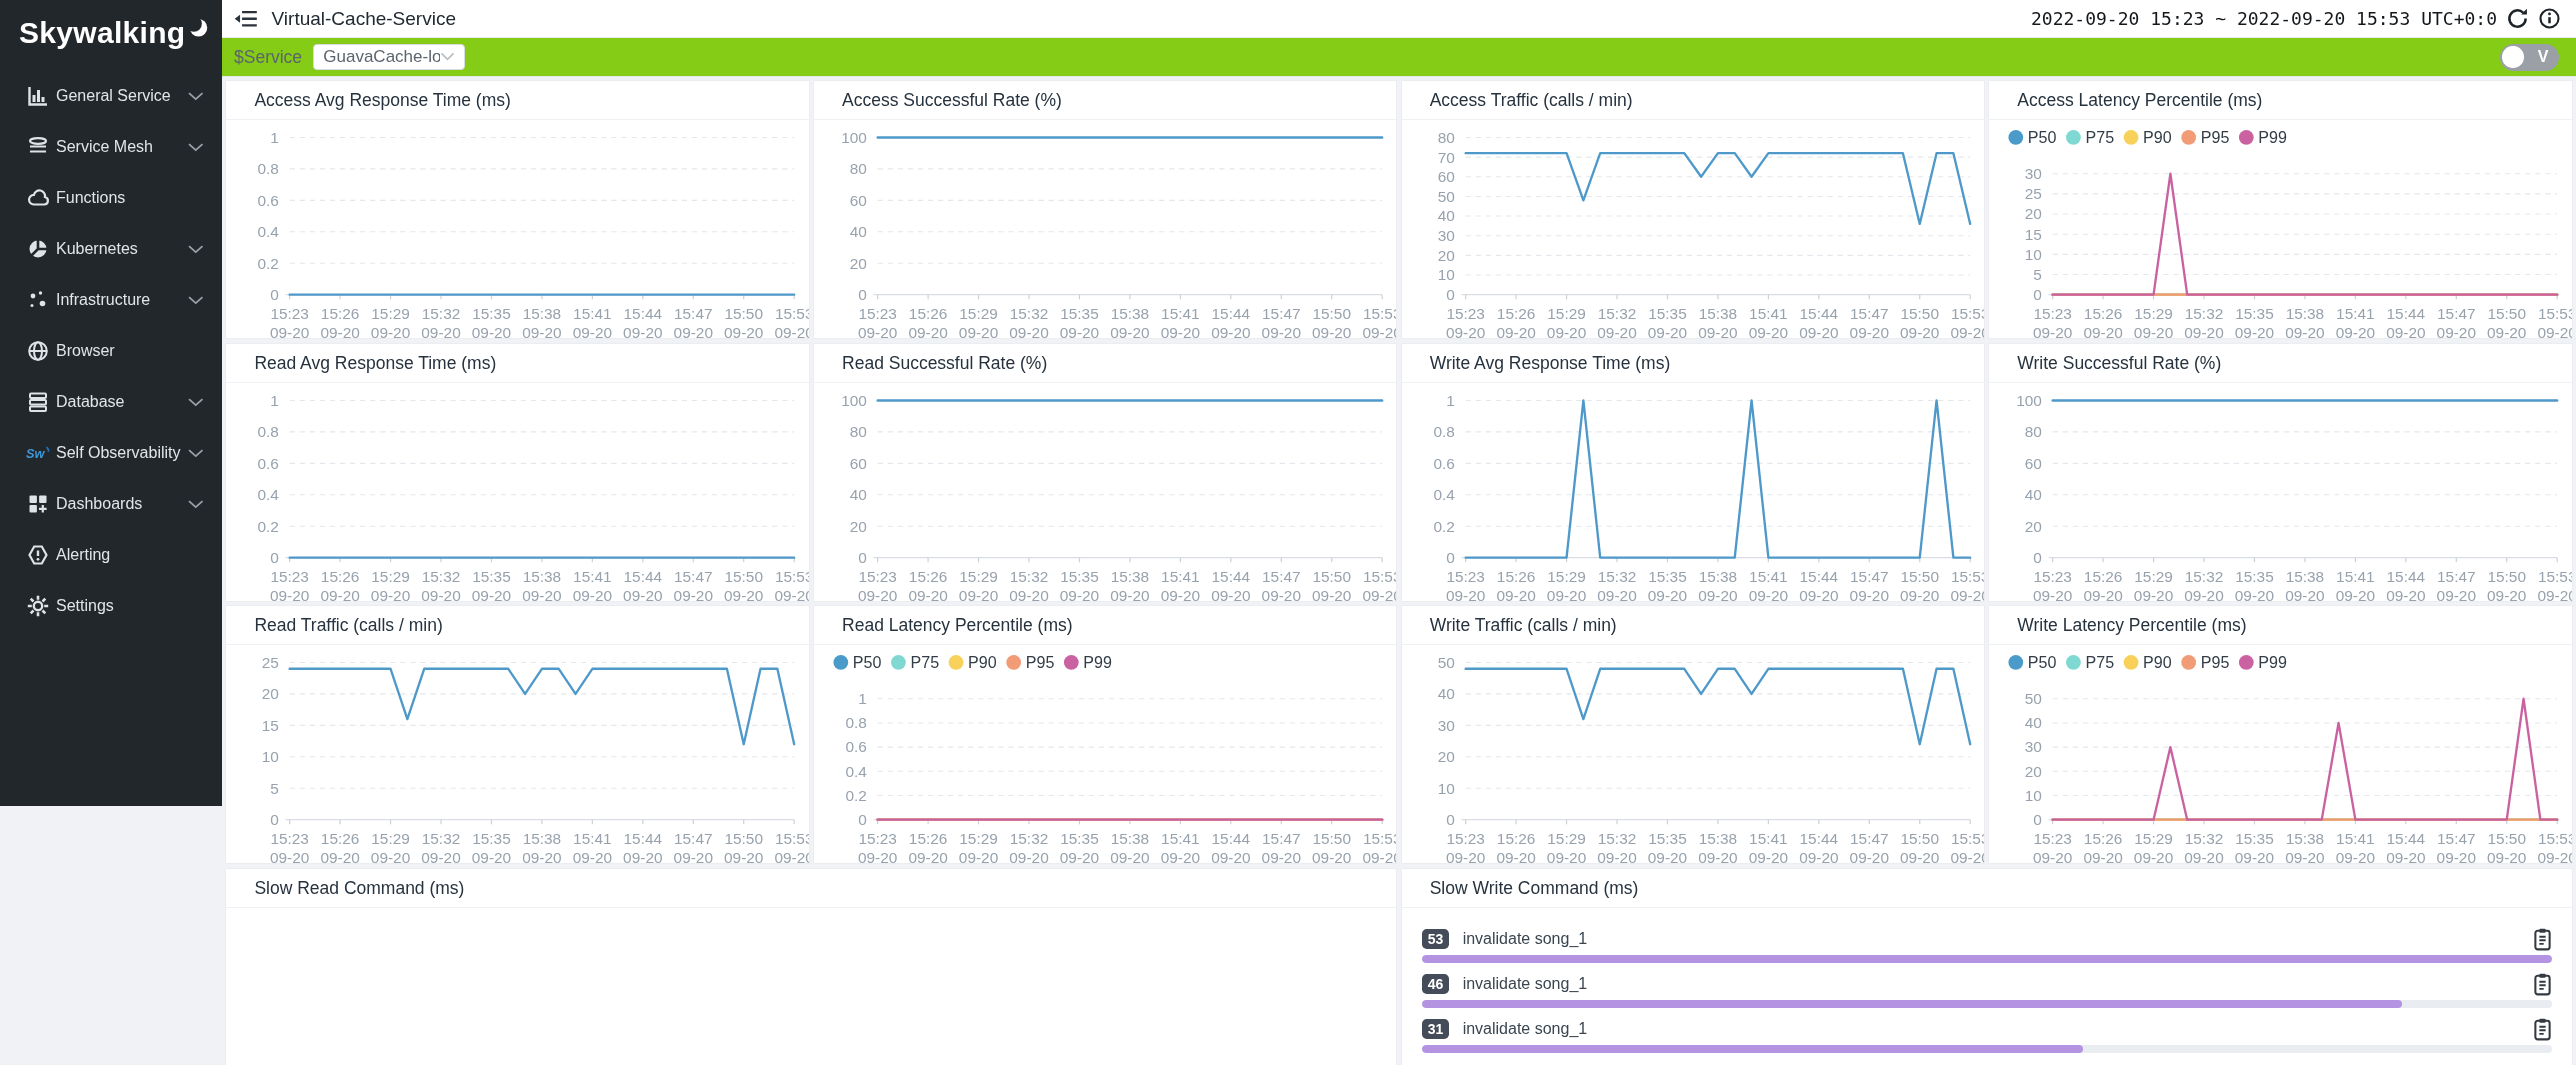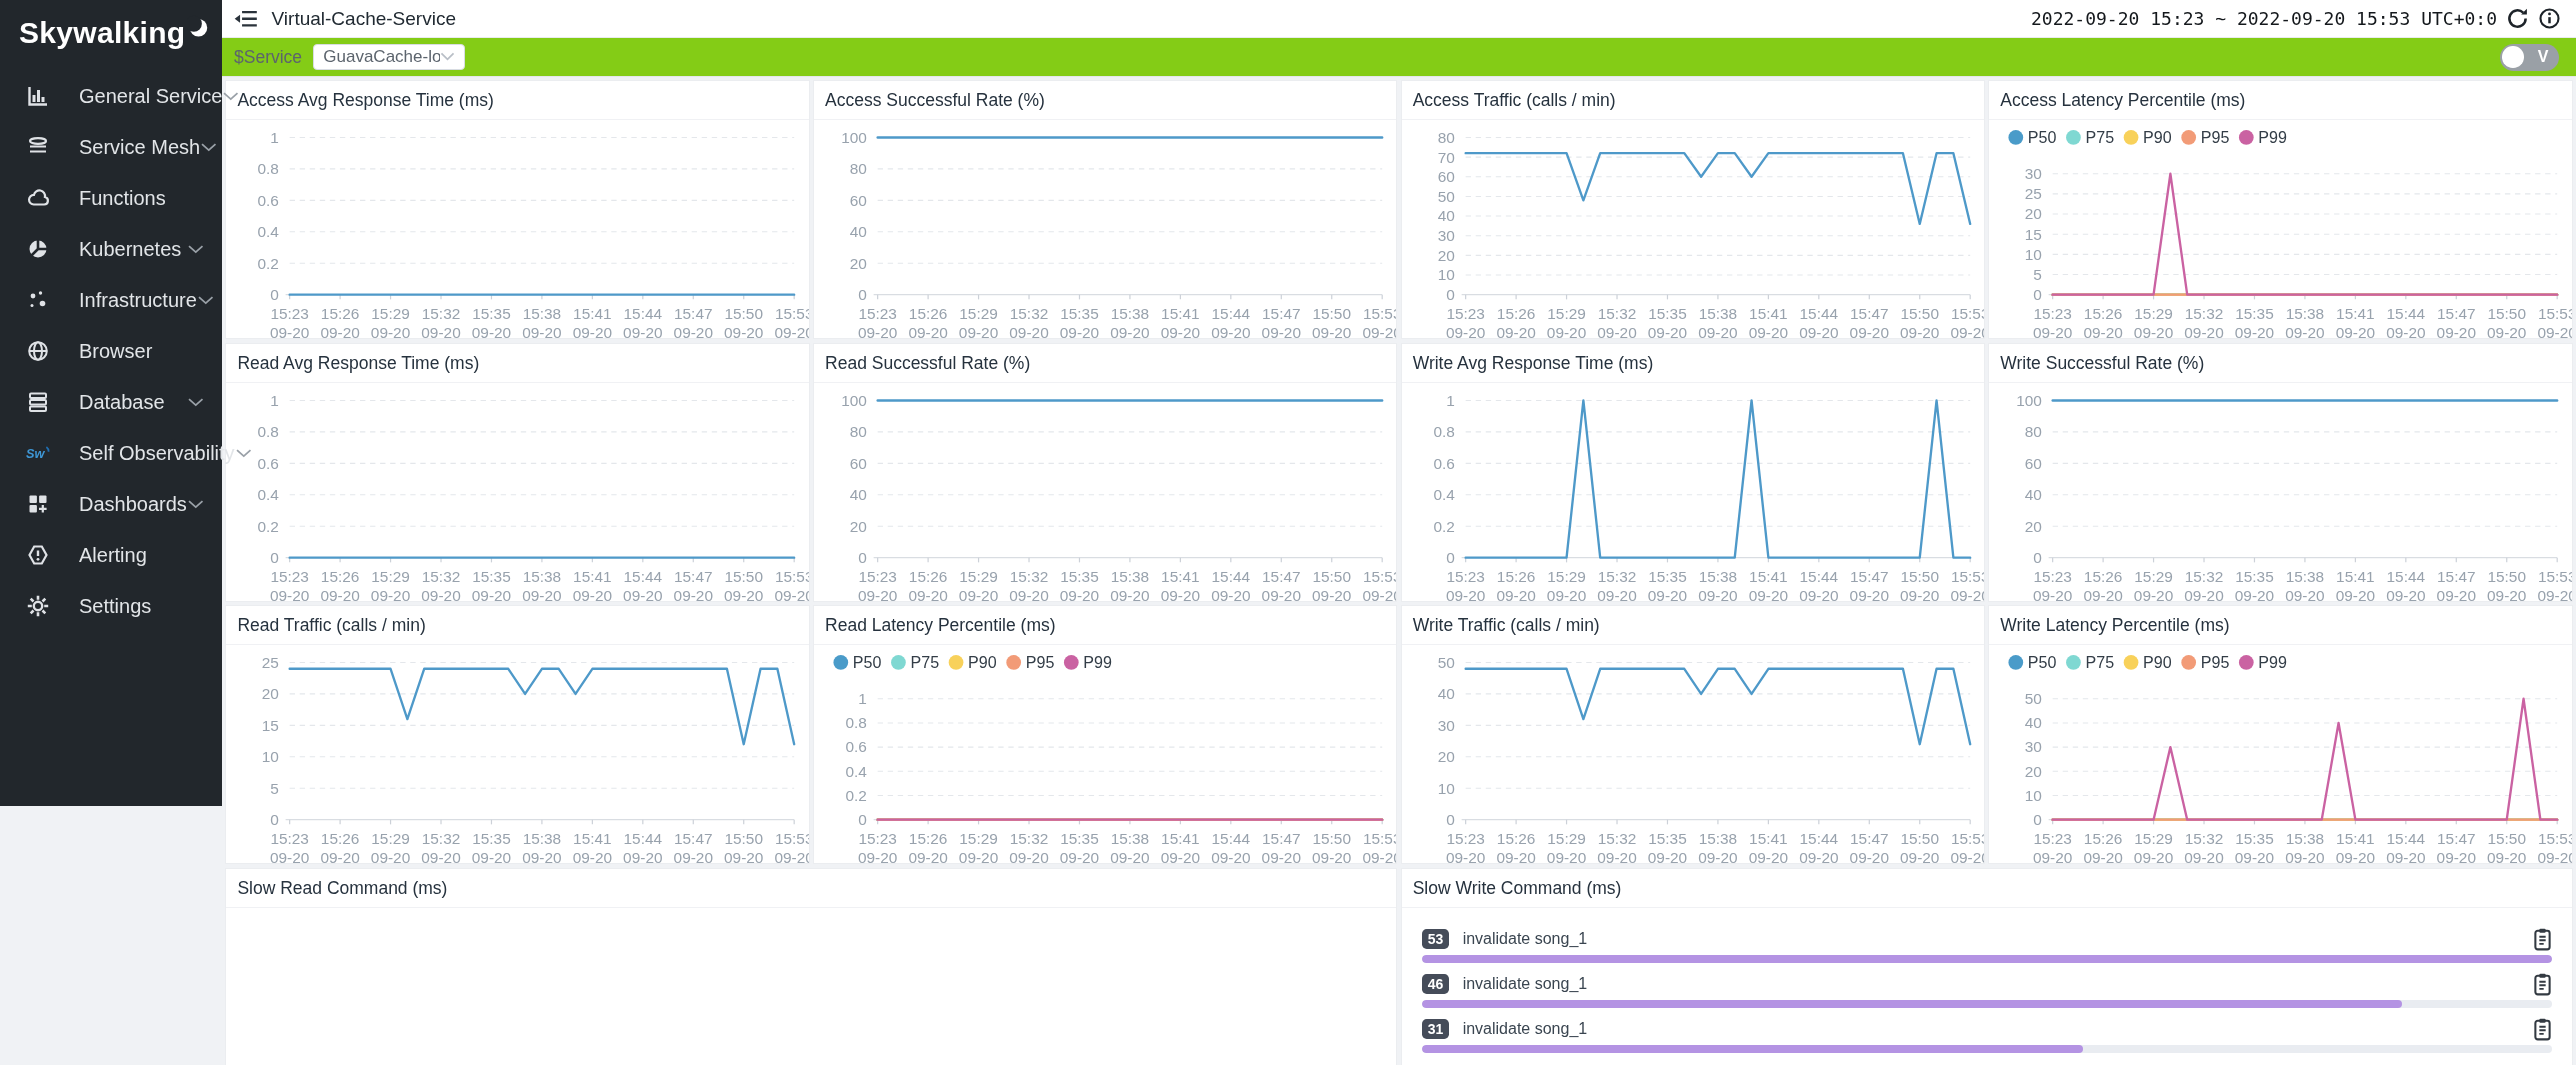--- a/index.html
+++ b/index.html
@@ -5,41 +5,41 @@
   html,body{margin:0;padding:0}
   body{width:2576px;height:1066px;overflow:hidden;background:#f0f2f5;font-family:"Liberation Sans",sans-serif;position:relative}
   
   .sidebar{position:absolute;left:0;top:0;width:222px;height:806px;background:#22272c;z-index:5}
   .logo{display:flex;align-items:flex-start;padding:16px 0 0 19px;height:48px}
   .logo-text{font-size:30px;font-weight:bold;color:#fff;letter-spacing:0.3px}
   .logo-moon{margin:-1.3px 0 0 1.3px}
   .menu{margin-top:6.7px}
   .menu-item{display:flex;align-items:center;height:51px;padding:0 17.5px 0 25.5px;cursor:pointer}
   .menu-icon{width:25.5px;height:25.5px;flex:none;display:flex;align-items:center;justify-content:center}
-  .menu-label{margin-left:28px;font-size:20px;color:#e2e5e8;white-space:nowrap}
+  .menu-label{margin-left:5px;font-size:16px;color:#e2e5e8;white-space:nowrap}
   .menu-chevron{margin-left:auto;display:flex}
   
   .main{margin-left:222px}
   .topbar{height:38px;background:#fff;display:flex;align-items:center;padding:0 15px 0 12px;border-bottom:0.7px solid #e9ebee;box-sizing:border-box}
   .page-title{margin-left:12px;font-size:19px;color:#212a32;font-weight:500}
   .top-right{margin-left:auto;display:flex;align-items:center;gap:9px}
   .time-range{font-family:"DejaVu Sans Mono",monospace;font-size:18px;color:#14181c}
   .icon-btn{display:flex;align-items:center;cursor:pointer}
   .varbar{height:39px;background:#84cc16;display:flex;align-items:center;padding:0 17.5px 0 12px;border-bottom:0.7px solid #e4e7eb;box-sizing:border-box}
   .var-label{font-size:17.5px;color:#5c646d}
   .select{margin-left:10.8px;width:152px;height:25.5px;background:#fff;border:0.7px solid #d8dce2;border-radius:4px;display:flex;align-items:center;padding:0 9.4px;box-sizing:border-box;cursor:pointer}
   .select-value{font-size:17px;color:#5c646d;flex:1;white-space:nowrap;overflow:hidden}
   .toggle{margin-left:auto;width:59px;height:27px;border-radius:13.4px;background:#9aa0a6;position:relative;cursor:pointer}
   .toggle-knob{position:absolute;left:2.7px;top:2.7px;width:21.5px;height:21.5px;border-radius:50%;background:#fff}
   .toggle-label{position:absolute;right:10px;top:4px;color:#fff;font-size:16px;font-weight:bold}
   
   .grid{display:grid;grid-template-columns:repeat(4,1fr);gap:3.4px;margin:3.4px}
   .panel{background:#fff;border:0.7px solid #ebedf0;box-sizing:border-box;height:259px;overflow:hidden}
   .panel.wide{grid-column:span 2;height:269px}
-  .panel-title{height:38px;line-height:38px;padding:0 11px;font-size:17.5px;color:#26323e;border-bottom:0.7px solid #f0f1f4;white-space:nowrap;overflow:hidden}
+  .panel-title{height:38px;line-height:38px;padding:0 28px;font-size:17.5px;color:#26323e;border-bottom:0.7px solid #f0f1f4;white-space:nowrap;overflow:hidden}
   .panel-body{height:219px;position:relative}
   .panel.wide .panel-body{height:229px}
   .panel-body svg{display:block}
   
   .slow-list{padding:20px 20px 0}
   .slow-row{margin-bottom:10px}
   .slow-row-head{display:flex;align-items:center;height:23px}
   .slow-badge{min-width:27px;height:20px;padding:0 6px;background:#454c59;border-radius:4.7px;color:#fff;font-size:14px;font-weight:bold;display:inline-flex;align-items:center;justify-content:center;box-sizing:border-box}
   .slow-label{margin-left:13.4px;font-size:16px;color:#3a4550}
   .copy-btn{margin-left:auto;cursor:pointer;display:flex}

